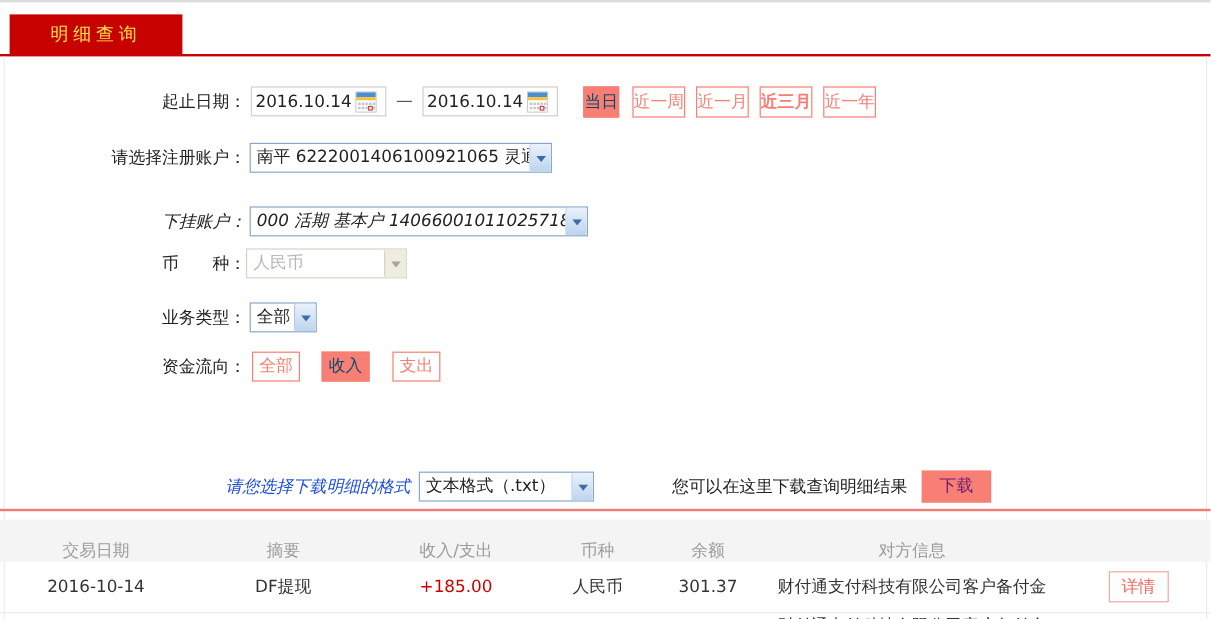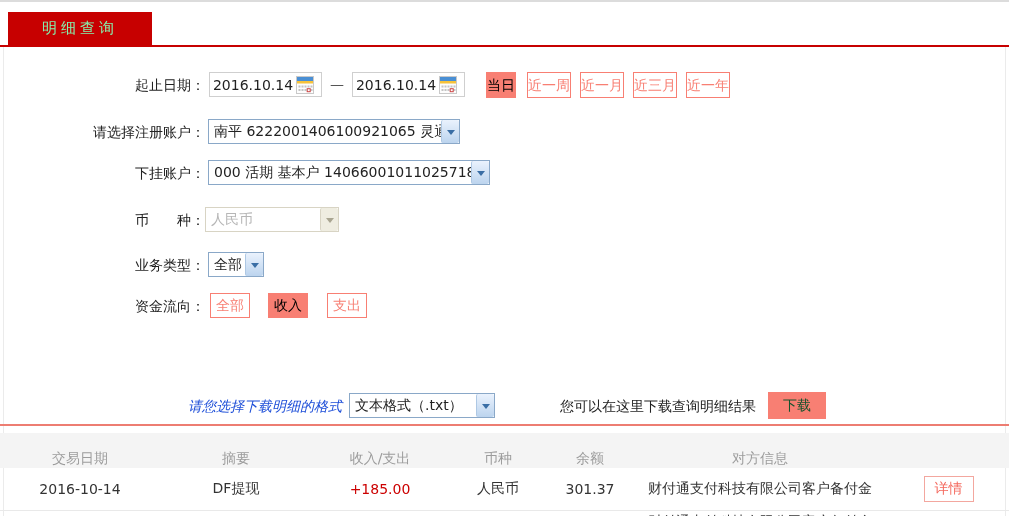--- a/index.html
+++ b/index.html
@@ -3,59 +3,59 @@
 <meta charset="utf-8">
 <style>
   html,body{margin:0;padding:0;background:#fff;}
   #screen{
     position:relative;width:1009px;height:516px;overflow:hidden;background:#fff;
     font-family:"DejaVu Sans","Liberation Sans",sans-serif;box-sizing:border-box;
     border-top:2px solid #dcdcdc;
   }
   .abs{position:absolute;}
   
-  .tab{left:8px;top:10px;width:144px;height:33px;background:#c70000;color:#86efac;
+  .tab{left:8px;top:10px;width:144px;height:33px;background:#c70000;color:#fde047;
        font-size:15px;line-height:33px;text-align:center;letter-spacing:4px;cursor:pointer;}
   .tab-line{left:0;top:43px;width:100%;height:2px;background:#c70000;}
   .side-line{top:45px;bottom:0;width:1px;background:#ebebeb;}
   
   .row{left:0;width:100%;height:26px;}
   .lbl{position:absolute;left:0;top:0;width:205px;text-align:right;font-size:14px;
        line-height:26px;color:#222;}
   .date-input{position:absolute;top:0;height:25px;width:113px;border:1px solid #cfcfcf;
        background:#fff;box-sizing:border-box;display:flex;align-items:center;}
   .date-input input{border:none;outline:none;width:86px;font-size:14px;text-align:center;
        font-family:inherit;color:#222;background:transparent;padding:0;}
   .cal{width:18px;height:18px;cursor:pointer;flex:0 0 18px;}
   .dash{position:absolute;top:0;width:16px;text-align:center;line-height:25px;color:#555;font-size:14px;}
   .pbtn{position:absolute;top:0;height:26px;box-sizing:border-box;border:1px solid #f8randomness7f73;
        background:#fff;color:#f87f73;font-size:14px;text-align:center;line-height:24px;cursor:pointer;}
   .pbtn, .flow-btn{border:1px solid #f87f73;background:#fff;color:#f87f73;}
-  .pbtn.active, .flow-btn.active{background:#f87f73;color:#000000;}
+  .pbtn.active, .flow-btn.active{background:#f87f73;color:#0c4a6e;}
   .flow-btn{position:absolute;top:0;width:40px;height:25px;box-sizing:border-box;
        font-size:14px;text-align:center;line-height:23px;cursor:pointer;}
   
   .xp-select{position:absolute;top:0;height:25px;box-sizing:border-box;border:1px solid #8aa8c8;
        background:#fff;display:flex;align-items:stretch;justify-content:space-between;cursor:pointer;}
   .xp-select .val{font-size:14px;line-height:23px;padding-left:5px;color:#222;white-space:nowrap;
        overflow:hidden;}
   .xp-arrow{width:17px;flex:0 0 17px;background:linear-gradient(#eaf2fd,#bcd4ee);
        border-left:1px solid #aec8e4;border-radius:2px;display:flex;align-items:center;justify-content:center;}
   .tri{width:0;height:0;border:4px solid transparent;border-top:5px solid #3a6ea5;margin-top:5px;}
   .xp-select.disabled{border-color:#d8d4c4;cursor:default;}
   .xp-select.disabled .val{color:#b6b6b6;}
   .xp-select.disabled .xp-arrow{background:#efede1;border-left:1px solid #d8d4c4;}
   .xp-select.disabled .tri{border-top-color:#a9a591;}
   .query-btn{left:460px;top:334px;width:87px;height:30px;background:#f87f73;color:#fff;
        font-size:15px;text-align:center;line-height:30px;cursor:pointer;}
   
   .dl-label{position:absolute;left:188px;top:0;font-size:14px;line-height:26px;color:#1d4ed8;font-style:italic;}
   .dl-hint{position:absolute;left:560px;top:0;font-size:14px;line-height:26px;color:#222;}
   .dl-btn{position:absolute;left:768px;top:-1px;width:58px;height:27px;background:#f87f73;
-       color:#14532d;font-size:14px;text-align:center;line-height:27px;cursor:pointer;}
+       color:#701a75;font-size:14px;text-align:center;line-height:27px;cursor:pointer;}
   .pink-line{left:0;top:422px;width:100%;height:2px;background:#ed7d72;}
   
   .thead{left:0;top:431px;width:100%;height:35px;background:#f4f4f4;display:flex;
        align-items:flex-end;color:#9c9c9c;font-size:14px;}
   .trow{left:0;top:466px;width:100%;height:43px;display:flex;align-items:center;
        font-size:14px;color:#333;border-bottom:1px solid #e9e9e9;box-sizing:border-box;}
   .trow2{left:0;top:510px;width:100%;height:40px;display:flex;align-items:flex-start;
        font-size:14px;color:#333;}
   .trow2 .cell{padding-top:1px;}
   .cell{text-align:center;box-sizing:border-box;}
@@ -114,35 +114,35 @@
             <rect x="5.5" y="13" width="2" height="2"></rect>
           <rect x="8.5" y="13" width="2" height="2"></rect>
             <rect x="14.5" y="13" width="2" height="2"></rect>
         </g>
         <rect x="11.2" y="12.7" width="3" height="3" fill="none" stroke="#cc4444"></rect>
       </svg>
     </div>
     <div class="pbtn active" style="left:486px;width:30px;">当日</div>
     <div class="pbtn" style="left:527px;width:44px;">近一周</div>
     <div class="pbtn" style="left:580px;width:44px;">近一月</div>
-    <div class="pbtn" style="left:633px;width:44px;">近三月</div>
+    <div class="pbtn" style="left:633px;width:44px;font-weight:bold;">近三月</div>
     <div class="pbtn" style="left:686px;width:44px;">近一年</div>
   </div>
 
   <div class="abs row" style="top:117px;">
     <span class="lbl">请选择注册账户：</span>
     <div class="xp-select" style="left:208px;width:252px;">
       <span class="val">南平 6222001406100921065 灵通卡</span>
       <span class="xp-arrow">
           <span class="tri"></span>
         </span>
     </div>
   </div>
 
-  <div class="abs row" style="top:158px;">
+  <div class="abs row" style="top:170px;font-style:italic;">
     <span class="lbl">下挂账户：</span>
     <div class="xp-select" style="left:208px;width:282px;">
       <span class="val">000 活期 基本户 1406600101102571848</span>
       <span class="xp-arrow">
           <span class="tri"></span>
         </span>
     </div>
   </div>
 
   <div class="abs row" style="top:205px;padding-left:24px;">

